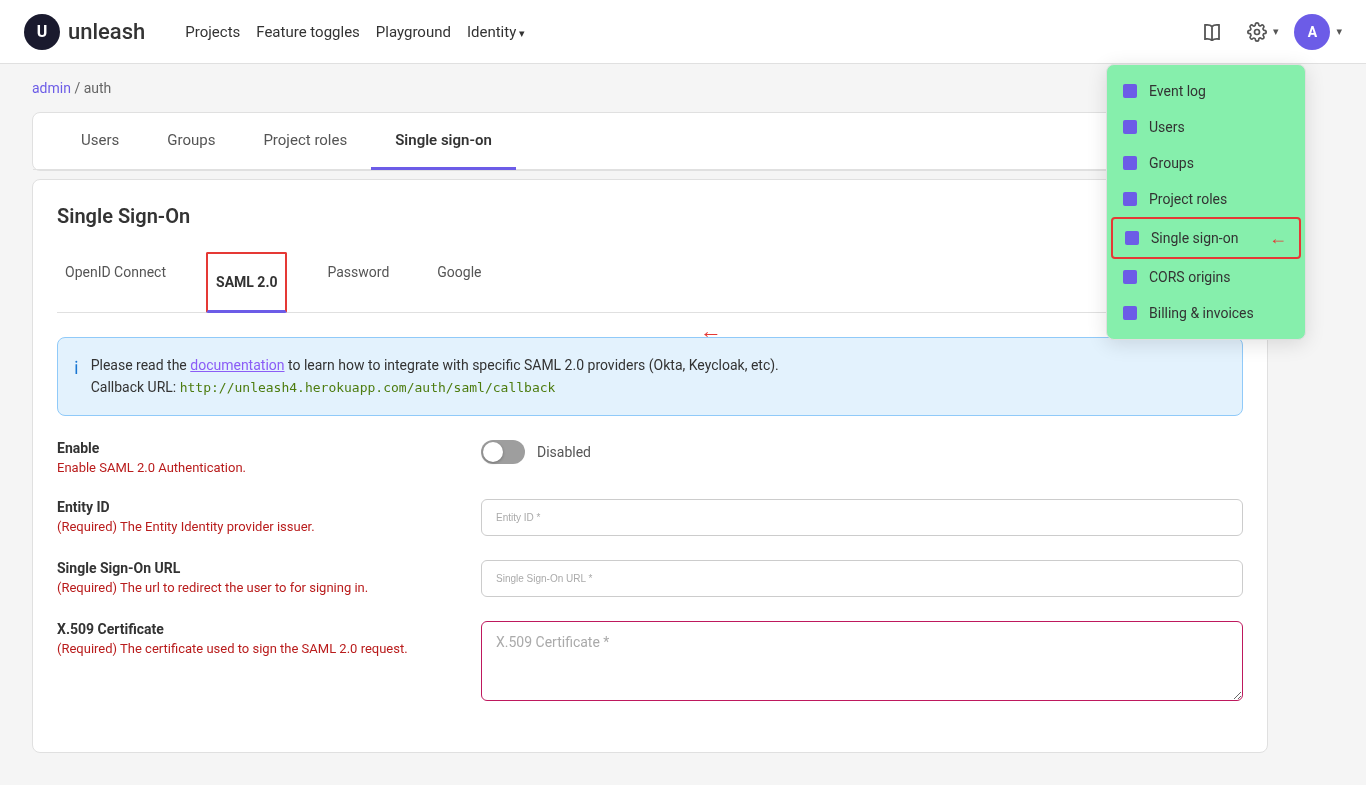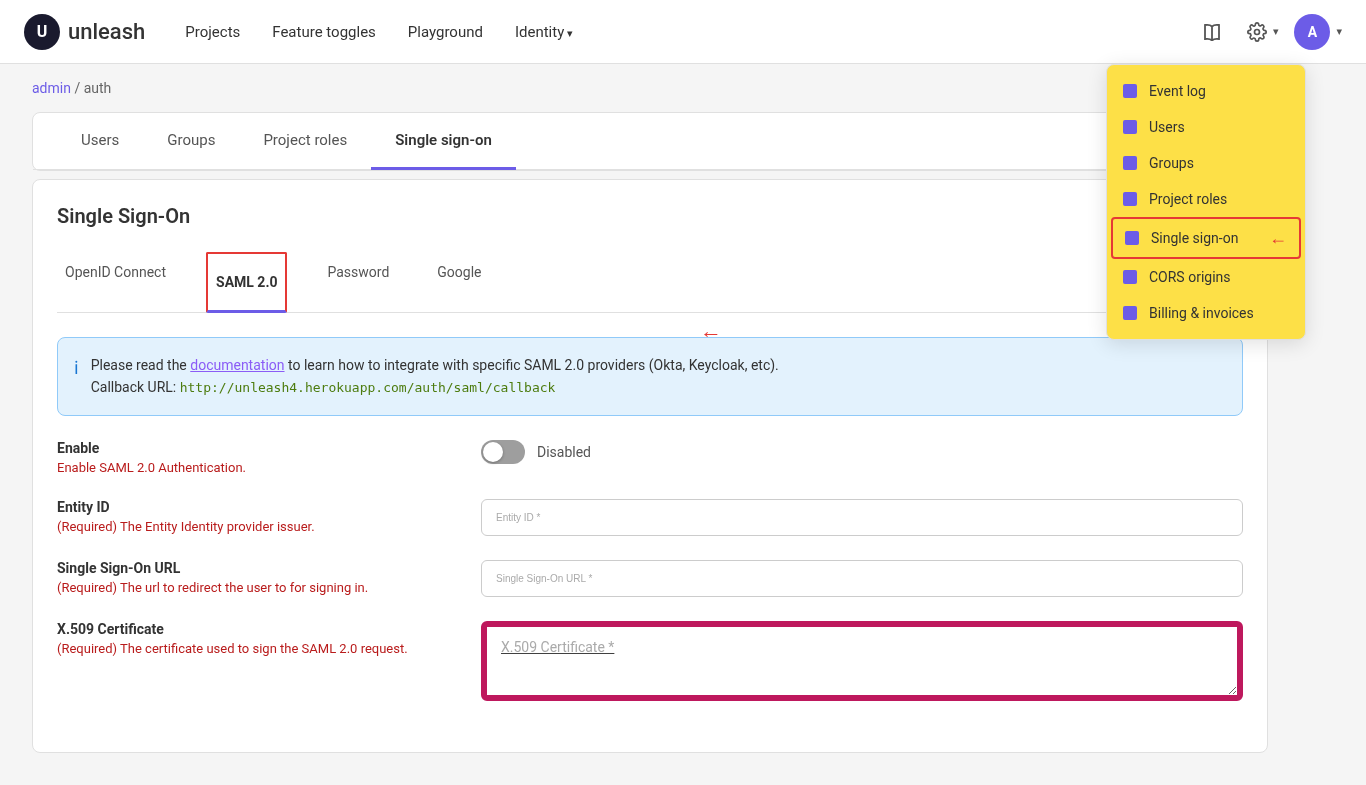--- a/index.html
+++ b/index.html
@@ -34,21 +34,21 @@
       font-weight: bold;
       font-size: 16px;
     }
     .brand-name {
       font-size: 22px;
       font-weight: 500;
       color: #333;
     }
     .nav-links {
       display: flex;
-      gap: 32px;
+      gap: 16px;
       flex: 1;
     }
     .nav-link {
       color: #333;
       text-decoration: none;
       font-size: 15px;
       padding: 4px 0;
       cursor: pointer;
     }
     .nav-link.with-arrow::after {
@@ -93,21 +93,21 @@
       align-items: center;
       gap: 4px;
       cursor: pointer;
     }
 
     
     .dropdown-menu {
       position: absolute;
       top: 64px;
       right: 60px;
-      background: #fde047;
+      background: #86efac;
       border: 1px solid #e0e0e0;
       border-radius: 8px;
       box-shadow: 0 4px 20px rgba(0,0,0,0.12);
       min-width: 200px;
       z-index: 200;
       padding: 8px 0;
     }
     .dropdown-item {
       display: flex;
       align-items: center;
@@ -306,29 +306,28 @@
       font-size: 10px;
       color: #333;
       outline: none;
     }
     .form-input::placeholder {
       color: #aaa;
     }
     .form-textarea {
       width: 100%;
       padding: 12px 14px;
-      border: 6px solid #be185d;
+      border: 1px solid #be185d;
       border-radius: 6px;
       font-size: 14px;
       color: #404040;
       outline: none;
       min-height: 80px;
       resize: vertical;
       font-family: inherit;
-      text-decoration: underline;
     }
     .form-textarea::placeholder {
       color: #aaa;
     }
   </style>
 </head>
 <body>
 
 <nav class="navbar">
   <div class="navbar-brand">

